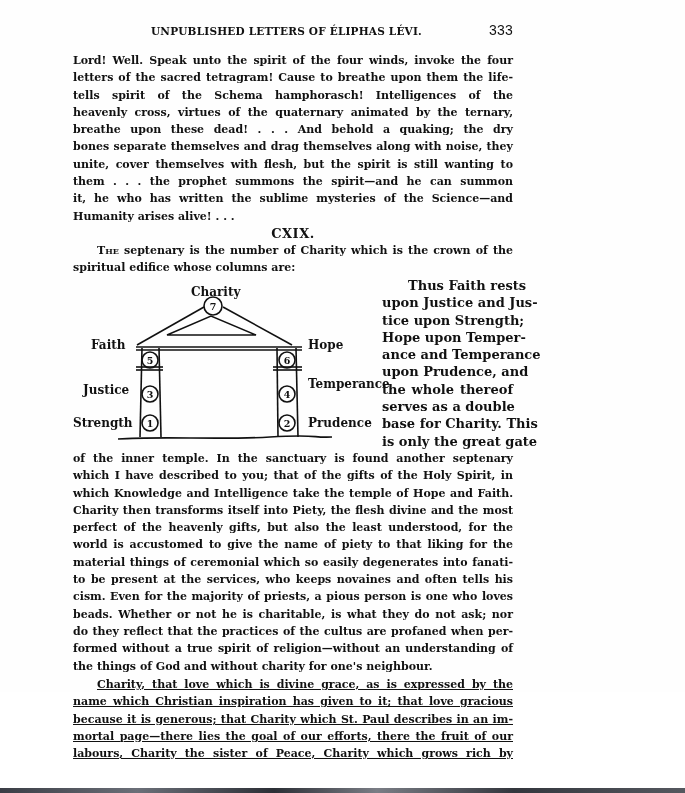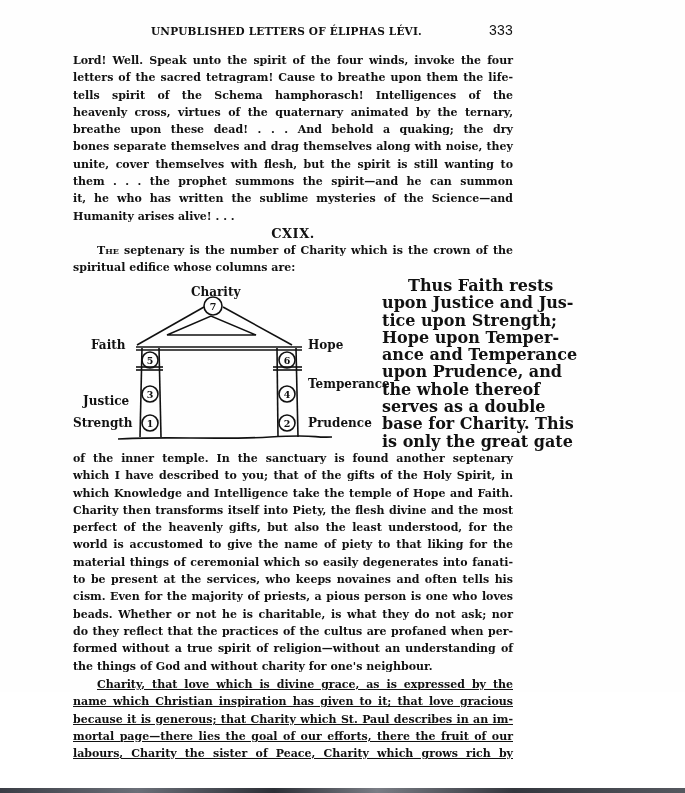--- a/index.html
+++ b/index.html
@@ -93,21 +93,21 @@
       position: absolute;
       font-size: 12px;
       font-weight: bold;
       white-space: nowrap;
     }
     .side-text {
       position: absolute;
       left: 382px;
       top: 277px;
       width: 131px;
-      font-size: 16px;
+      font-size: 13px;
       font-weight: bold;
       line-height: 17.3px;
     }
     .bottom-strip {
       position: absolute;
       left: 0;
       top: 788px;
       width: 685px;
       height: 5px;
       background: linear-gradient(90deg, #3a3d45 0%, #6b6f78 20%, #2c2f36 40%, #7a7d85 55%, #33363d 75%, #55585f 100%);
@@ -181,21 +181,21 @@
         <text x="80" y="82">5</text>
         <text x="217" y="82">6</text>
         <text x="80" y="116">3</text>
         <text x="217" y="116">4</text>
         <text x="80" y="145">1</text>
         <text x="217" y="145">2</text>
       </g>
     </svg>
     <span class="lbl" style="left:121px; top:3px;">Charity</span>
     <span class="lbl" style="left:21px; top:56px;">Faith</span>
-    <span class="lbl" style="left:13px; top:112px;">Justice</span>
+    <span class="lbl" style="left:13px; top:101px;">Justice</span>
     <span class="lbl" style="left:3px; top:134px;">Strength</span>
     <span class="lbl" style="left:238px; top:56px;">Hope</span>
     <span class="lbl" style="left:238px; top:95px;">Temperance</span>
     <span class="lbl" style="left:238px; top:134px;">Prudence</span>
   </div>
 
   <div class="side-text">
     <span class="line last" style="padding-left:26px;">Thus Faith rests</span>
     <span class="line">upon Justice and Jus-</span>
     <span class="line">tice upon Strength;</span>

